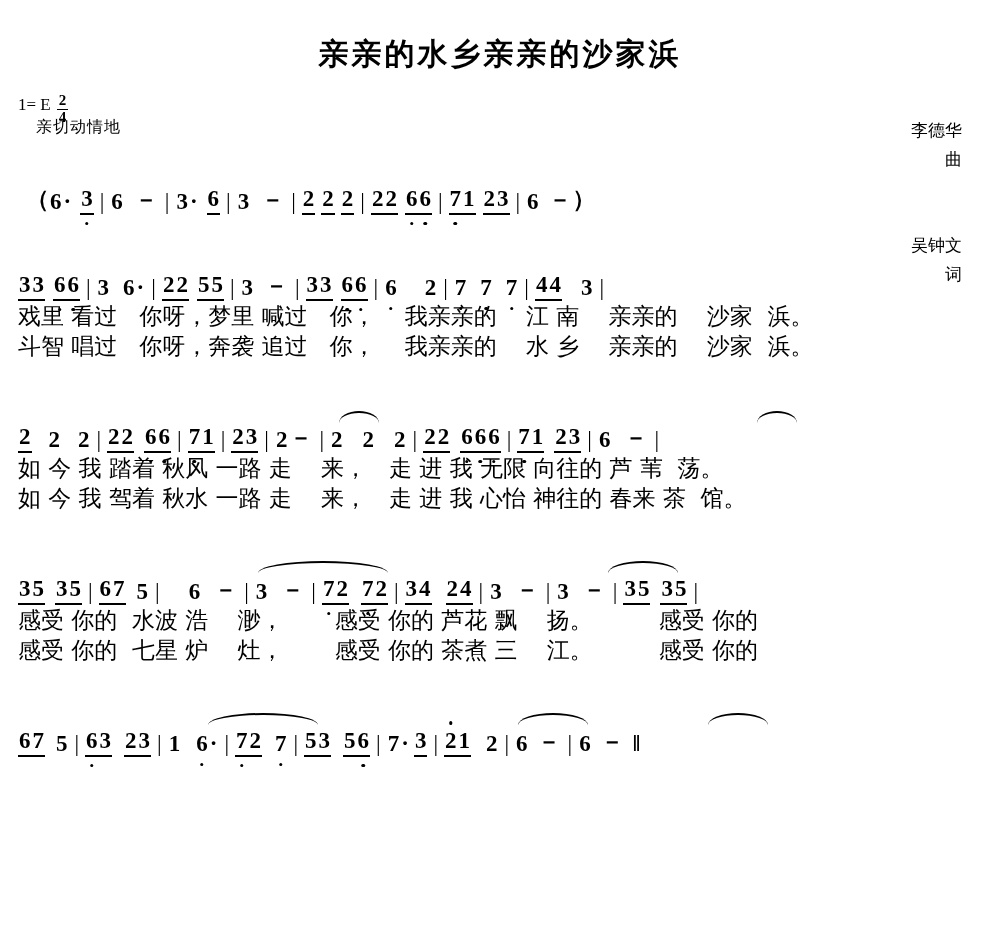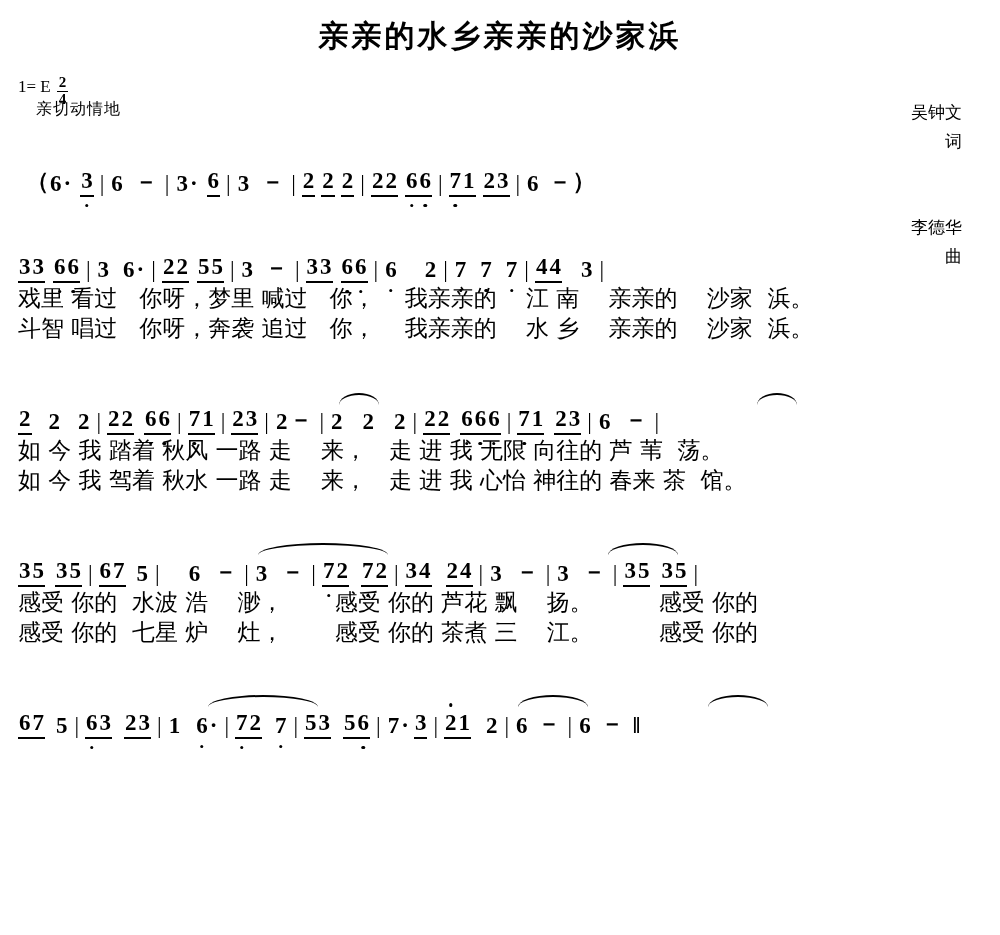--- a/index.html
+++ b/index.html
@@ -20,21 +20,21 @@
     width: 1000px;
     height: 935px;
     padding: 0;
     box-sizing: border-box;
   }
   .title {
     text-align: center;
     font-size: 30px;
     font-weight: bold;
     letter-spacing: 3px;
-    margin-top: 16px;
+    margin-top: 34px;
     font-family: "DejaVu Serif", serif;
   }
   .meta-row {
     position: relative;
     height: 62px;
     margin-top: 10px;
   }
   .key-sig {
     position: absolute;
     left: 18px;
@@ -160,26 +160,26 @@
     <div class="key-sig">
       <span>1= E</span>
       <span class="fraction">
         <span class="num">2</span>
         <span class="den">4</span>
       </span>
     </div>
     <div class="expression">亲切动情地</div>
     <div class="credits">
       <div class="cred-line">
+        <span>李德华</span>
+        <span>曲</span>
+      </div>
+      <div class="cred-line">
         <span>吴钟文</span>
         <span>词</span>
-      </div>
-      <div class="cred-line">
-        <span>李德华</span>
-        <span>曲</span>
       </div>
     </div>
   </div>
 
   <div class="system system-block" style="margin-top:22px;">
     <div class="note-row" style="padding-left:8px;">
       <span class="pre-text">（</span>
       <span class="note">6</span><span class="note">·</span>
       <span class="note u1 dot-below" style="margin-left:8px;">3</span>
       <span class="bar">|</span>

